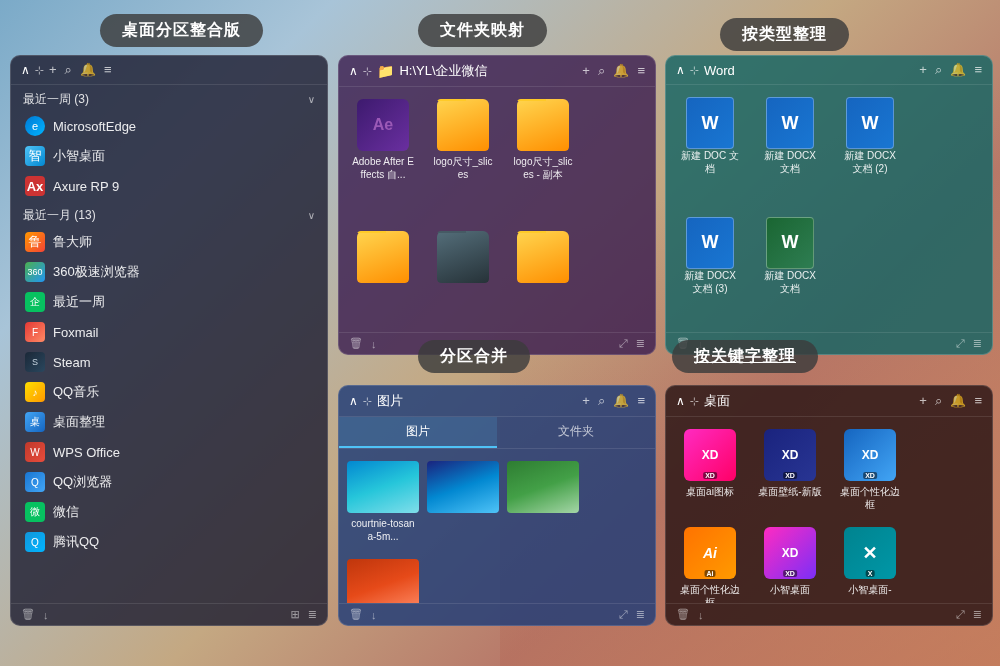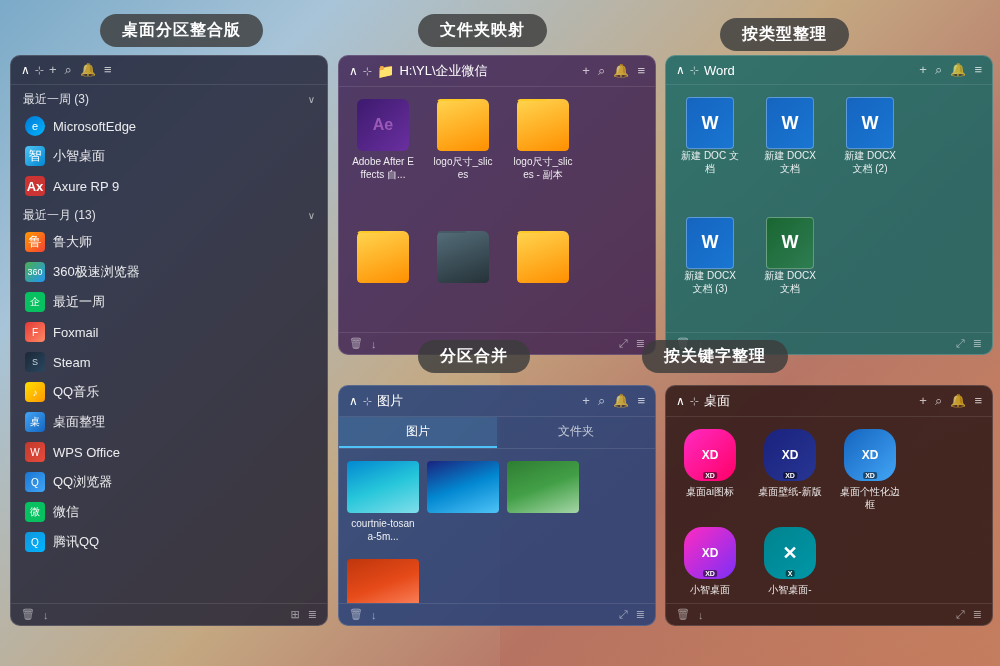--- a/index.html
+++ b/index.html
@@ -40,21 +40,21 @@
       font-weight: bold;
       letter-spacing: 1px;
       z-index: 10;
       white-space: nowrap;
     }
 
     .label-1 { left: 100px; top: 14px; }
     .label-2 { left: 418px; top: 14px; text-align: right; }
     .label-3 { left: 720px; top: 18px; }
     .label-4 { left: 418px; top: 340px; }
-    .label-5 { left: 642px; top: 340px; }
+    .label-5 { left: 672px; top: 340px; text-decoration: underline; }
 
     
     .panel {
       position: absolute;
       border-radius: 10px;
       overflow: hidden;
       display: flex;
       flex-direction: column;
     }
 
@@ -350,21 +350,21 @@
     }
 
     .thumb-sunset {
       background: linear-gradient(160deg,#bf360c,#e64a19,#ff8a65);
     }
 
     
     .app-icon-lg {
       width: 52px;
       height: 52px;
-      border-radius: 18px;
+      border-radius: 6px;
       display: flex;
       align-items: center;
       justify-content: center;
       font-size: 22px;
       font-weight: bold;
       margin-bottom: 4px;
       position: relative;
     }
 
     .icon-xd { background: linear-gradient(135deg,#ff2bc2,#ff0066); color:#fff; }
@@ -688,20 +688,27 @@
       <span class="file-label">桌面壁纸-新版</span>
     </div>
     <div class="file-item">
       <div class="app-icon-lg" style="background:linear-gradient(135deg,#1565c0,#42a5f5);">
         <span style="color:#fff;font-size:12px;font-weight:bold;">XD</span>
         <span class="xd-label">XD</span>
       </div>
       <span class="file-label">桌面个性化边框</span>
     </div>
     <div class="file-item">
+      <div class="app-icon-lg icon-ai">
+        <span style="color:#fff;font-size:14px;font-weight:bold;font-style:italic;">Ai</span>
+        <span class="xd-label">Ai</span>
+      </div>
+      <span class="file-label">桌面个性化边框</span>
+    </div>
+    <div class="file-item">
       <div class="app-icon-lg icon-xd2">
         <span style="color:#fff;font-size:12px;font-weight:bold;">XD</span>
         <span class="xd-label">XD</span>
       </div>
       <span class="file-label">小智桌面</span>
     </div>
     <div class="file-item">
       <div class="app-icon-lg" style="background:linear-gradient(135deg,#00838f,#0097a7);">
         <span style="color:#fff;font-size:18px;font-weight:bold;">✕</span>
         <span class="xd-label">X</span>

